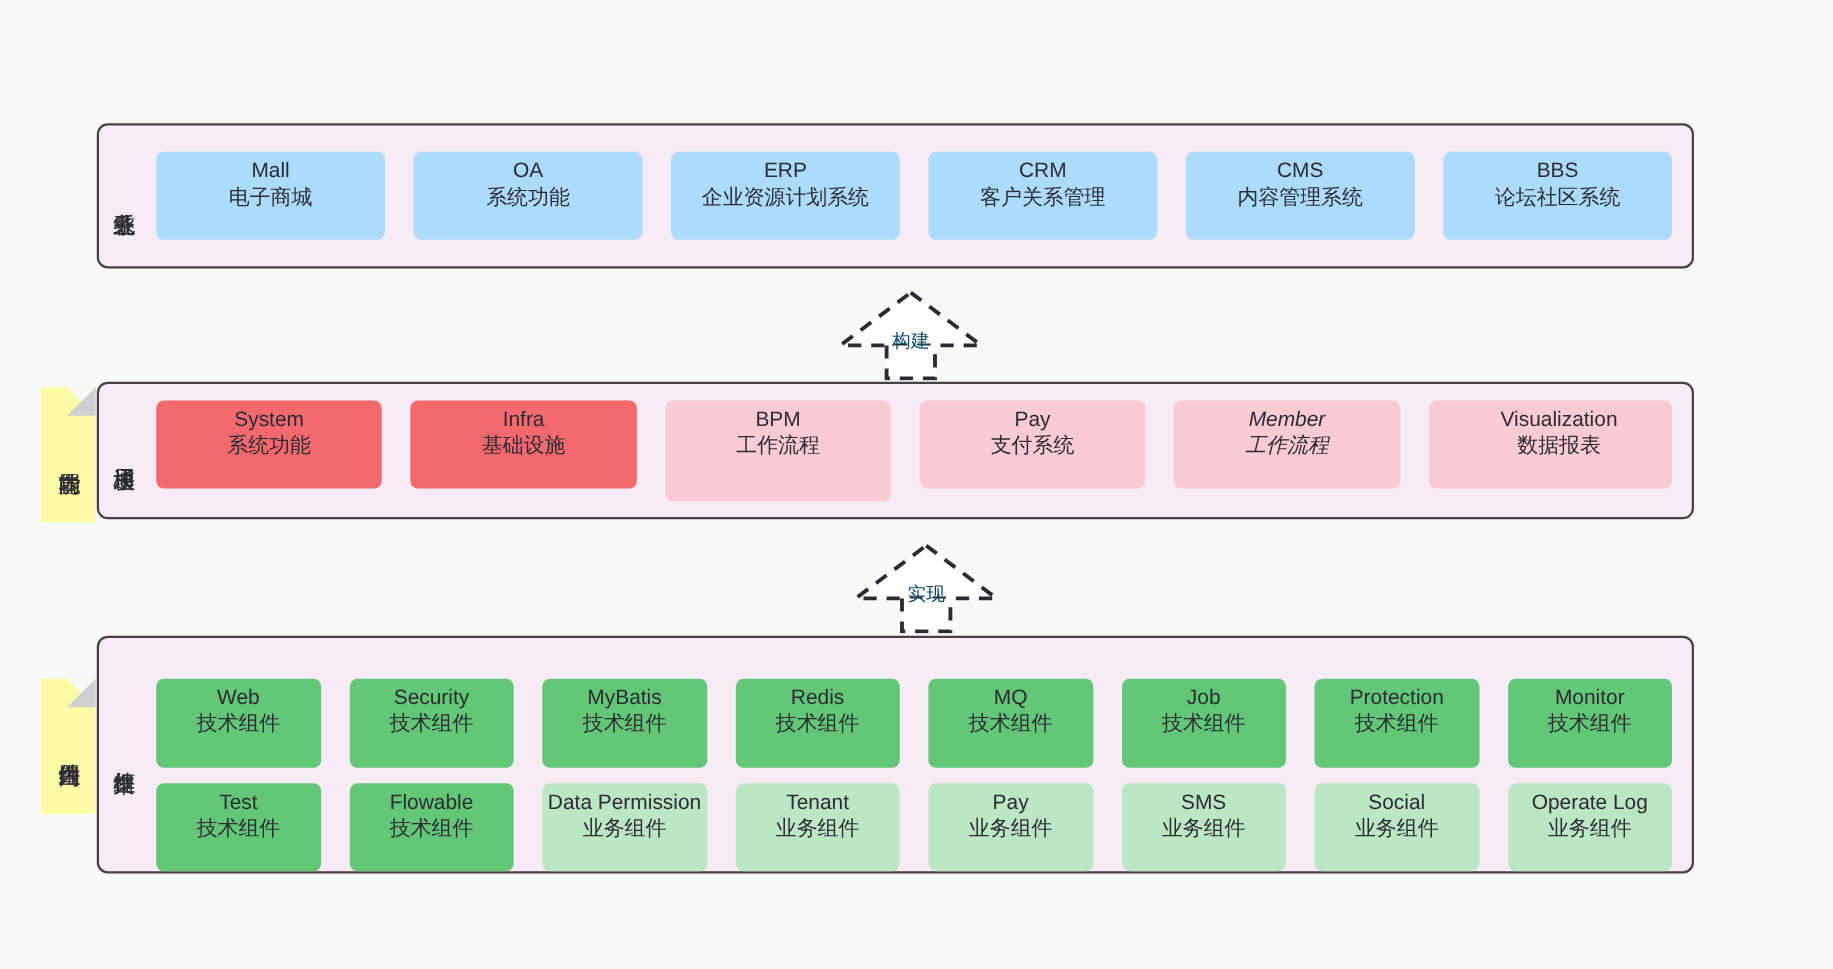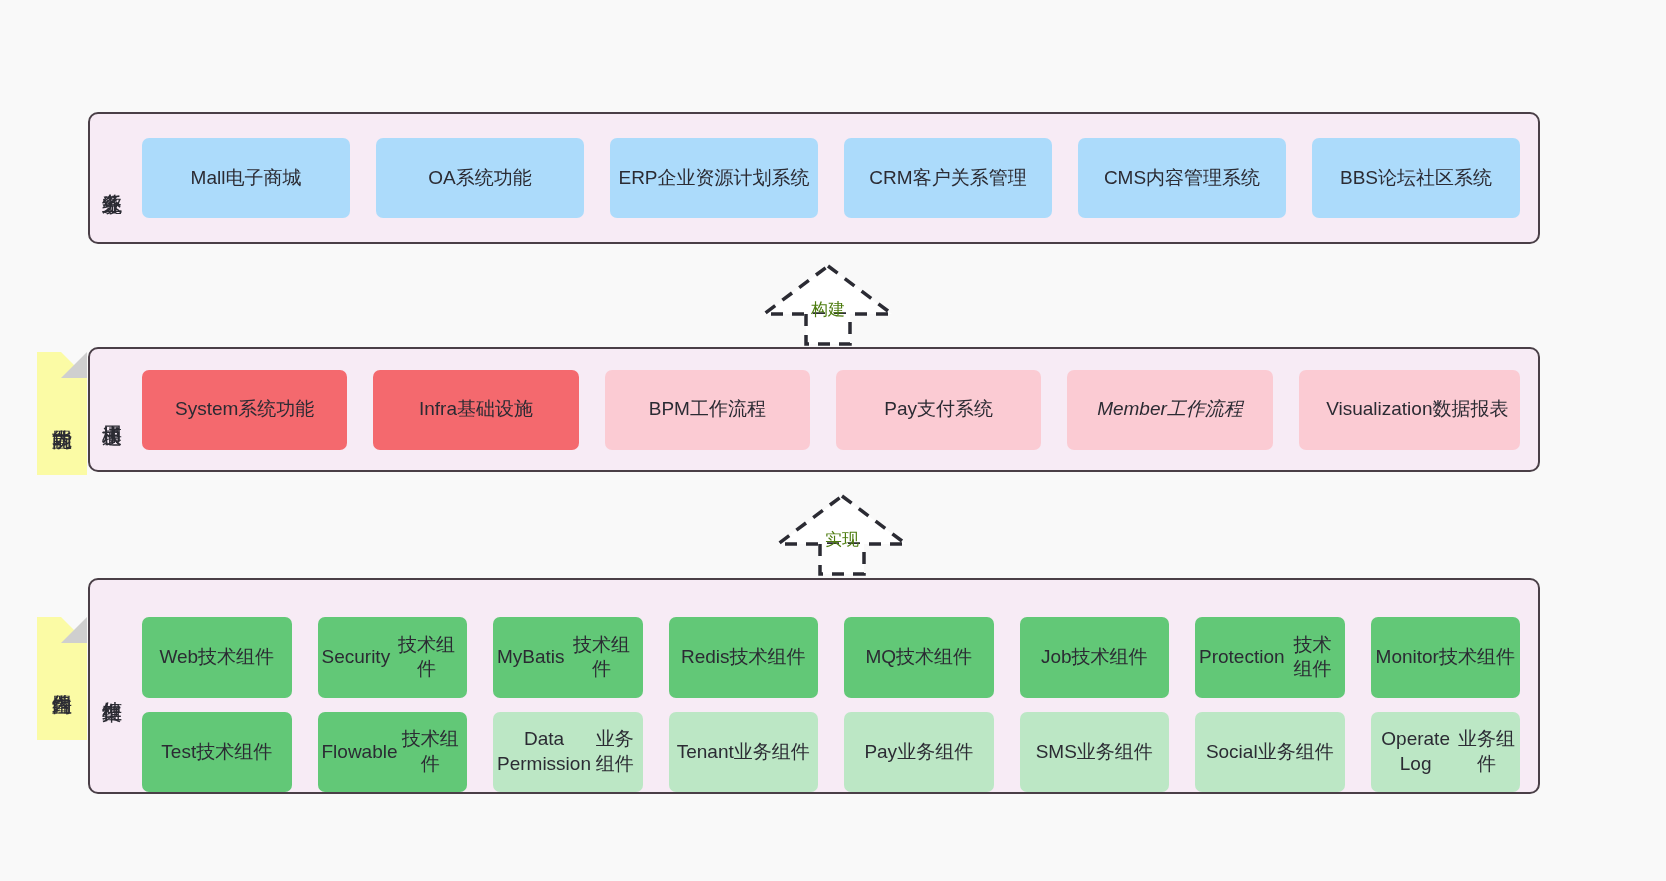--- a/index.html
+++ b/index.html
@@ -55,23 +55,22 @@
     gap: 26px;
     align-items: stretch;
   }
 
   
   .box {
     flex: 1 1 0;
     box-sizing: border-box;
     border-radius: 7px;
     display: flex;
-    flex-direction: row;
+    flex-direction: column;
     align-items: center;
-    justify-content: center;
     text-align: center;
     line-height: 1.28;
     color: #2B2B33;
     padding: 6px 4px;
     user-select: none;
   }
   .box .b-name { font-size: 19px; }
   .box .b-sub  { font-size: 19px; }
 
   .box.blue       { background: #ACDBFB; }
@@ -124,21 +123,21 @@
     position: absolute;
     z-index: 2;
   }
   .arrow svg { display: block; }
   .arrow-label {
     position: absolute;
     left: 0;
     right: 0;
     text-align: center;
     font-size: 17px;
-    color: #4d7c0f;
+    color: #0c4a6e;
     background: transparent;
     user-select: none;
   }
 </style>
 </head>
 <body>
 
 <div class="layer" id="layer-business" style="left:88px; top:112px; width:1452px; height:132px;">
   <div class="layer-title">业务系统</div>
   <div class="layer-body">
@@ -186,21 +185,21 @@
   <div class="layer-body">
     <div class="row" id="row-common">
         <div class="box red" style="height: 80px;">
           <div class="b-name">System</div>
           <div class="b-sub">系统功能</div>
         </div>
         <div class="box red" style="height: 80px;">
           <div class="b-name">Infra</div>
           <div class="b-sub">基础设施</div>
         </div>
-        <div class="box pink" style="height: 80px;">
+        <div class="box pink" style="height: 92px;">
           <div class="b-name">BPM</div>
           <div class="b-sub">工作流程</div>
         </div>
         <div class="box pink" style="height: 80px;">
           <div class="b-name">Pay</div>
           <div class="b-sub">支付系统</div>
         </div>
         <div class="box pink" style="height: 80px; font-style: italic;">
           <div class="b-name">Member</div>
           <div class="b-sub">工作流程</div>

